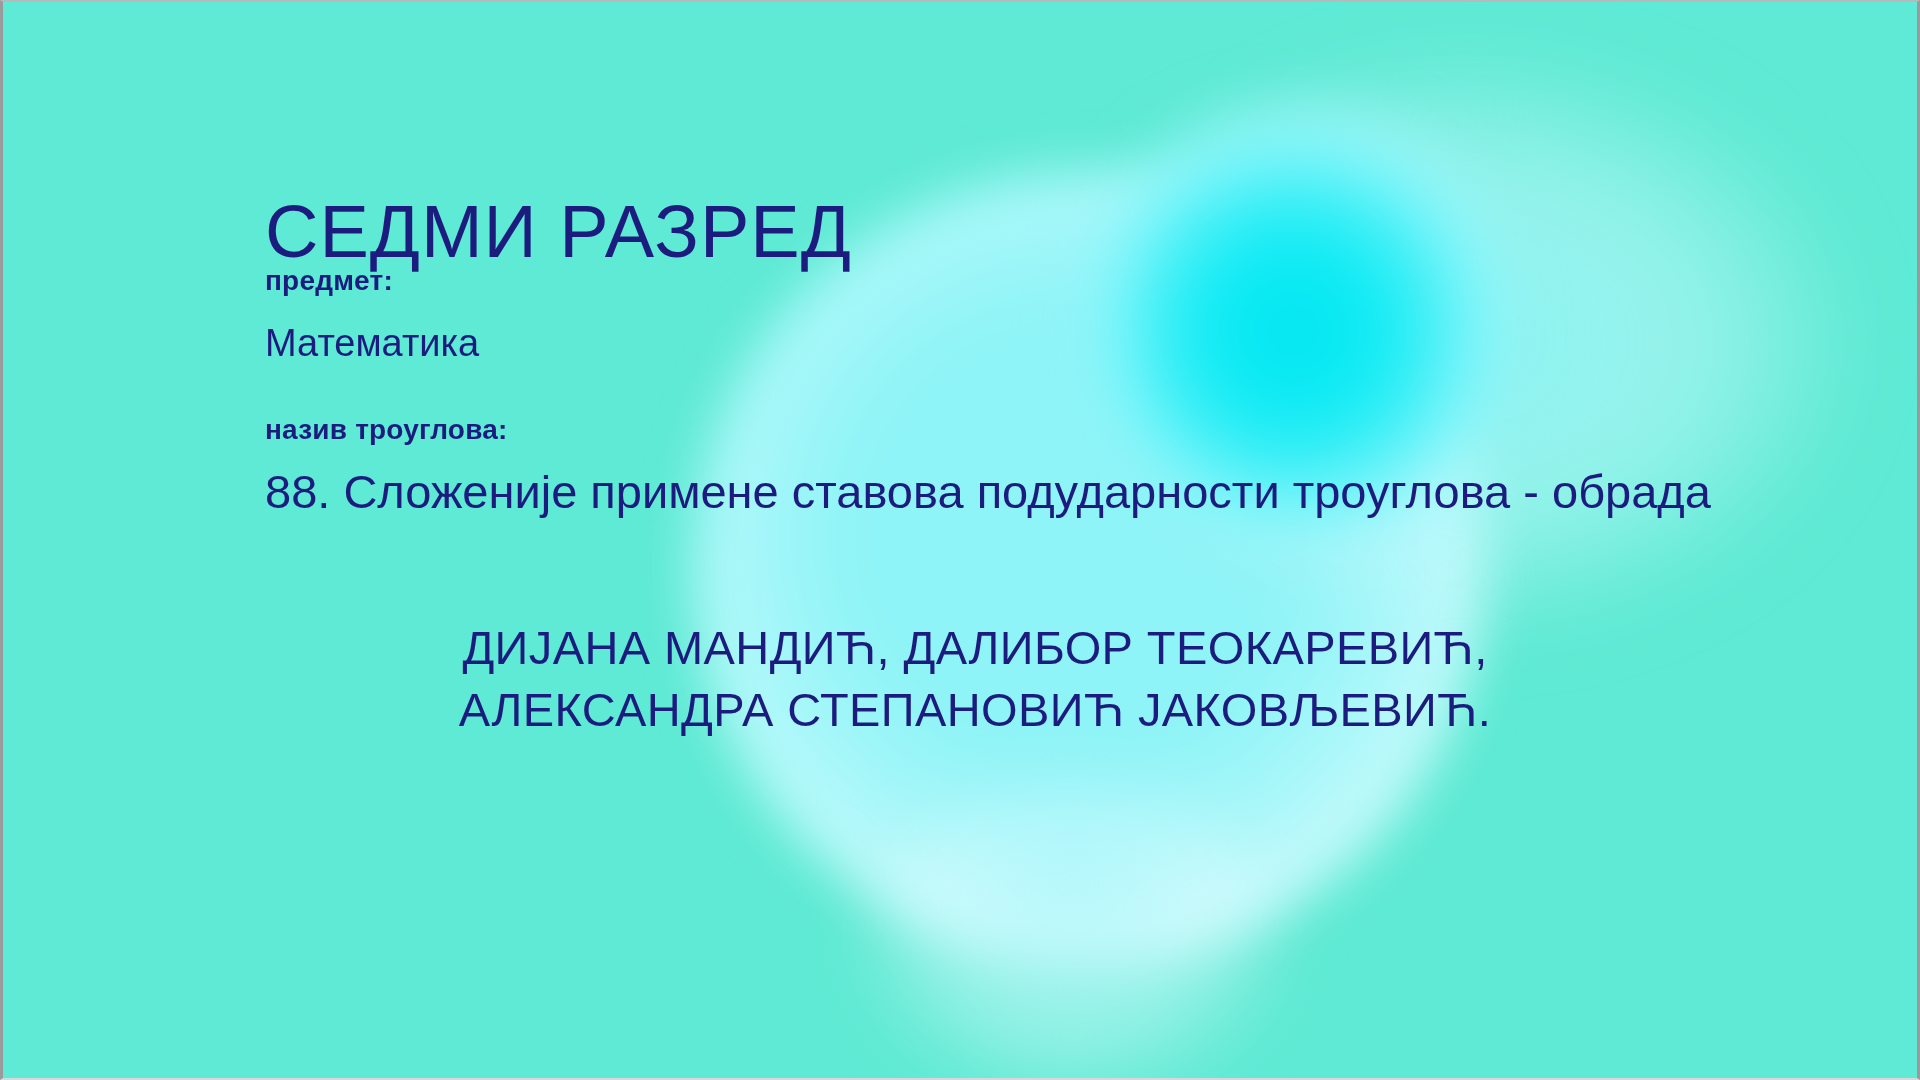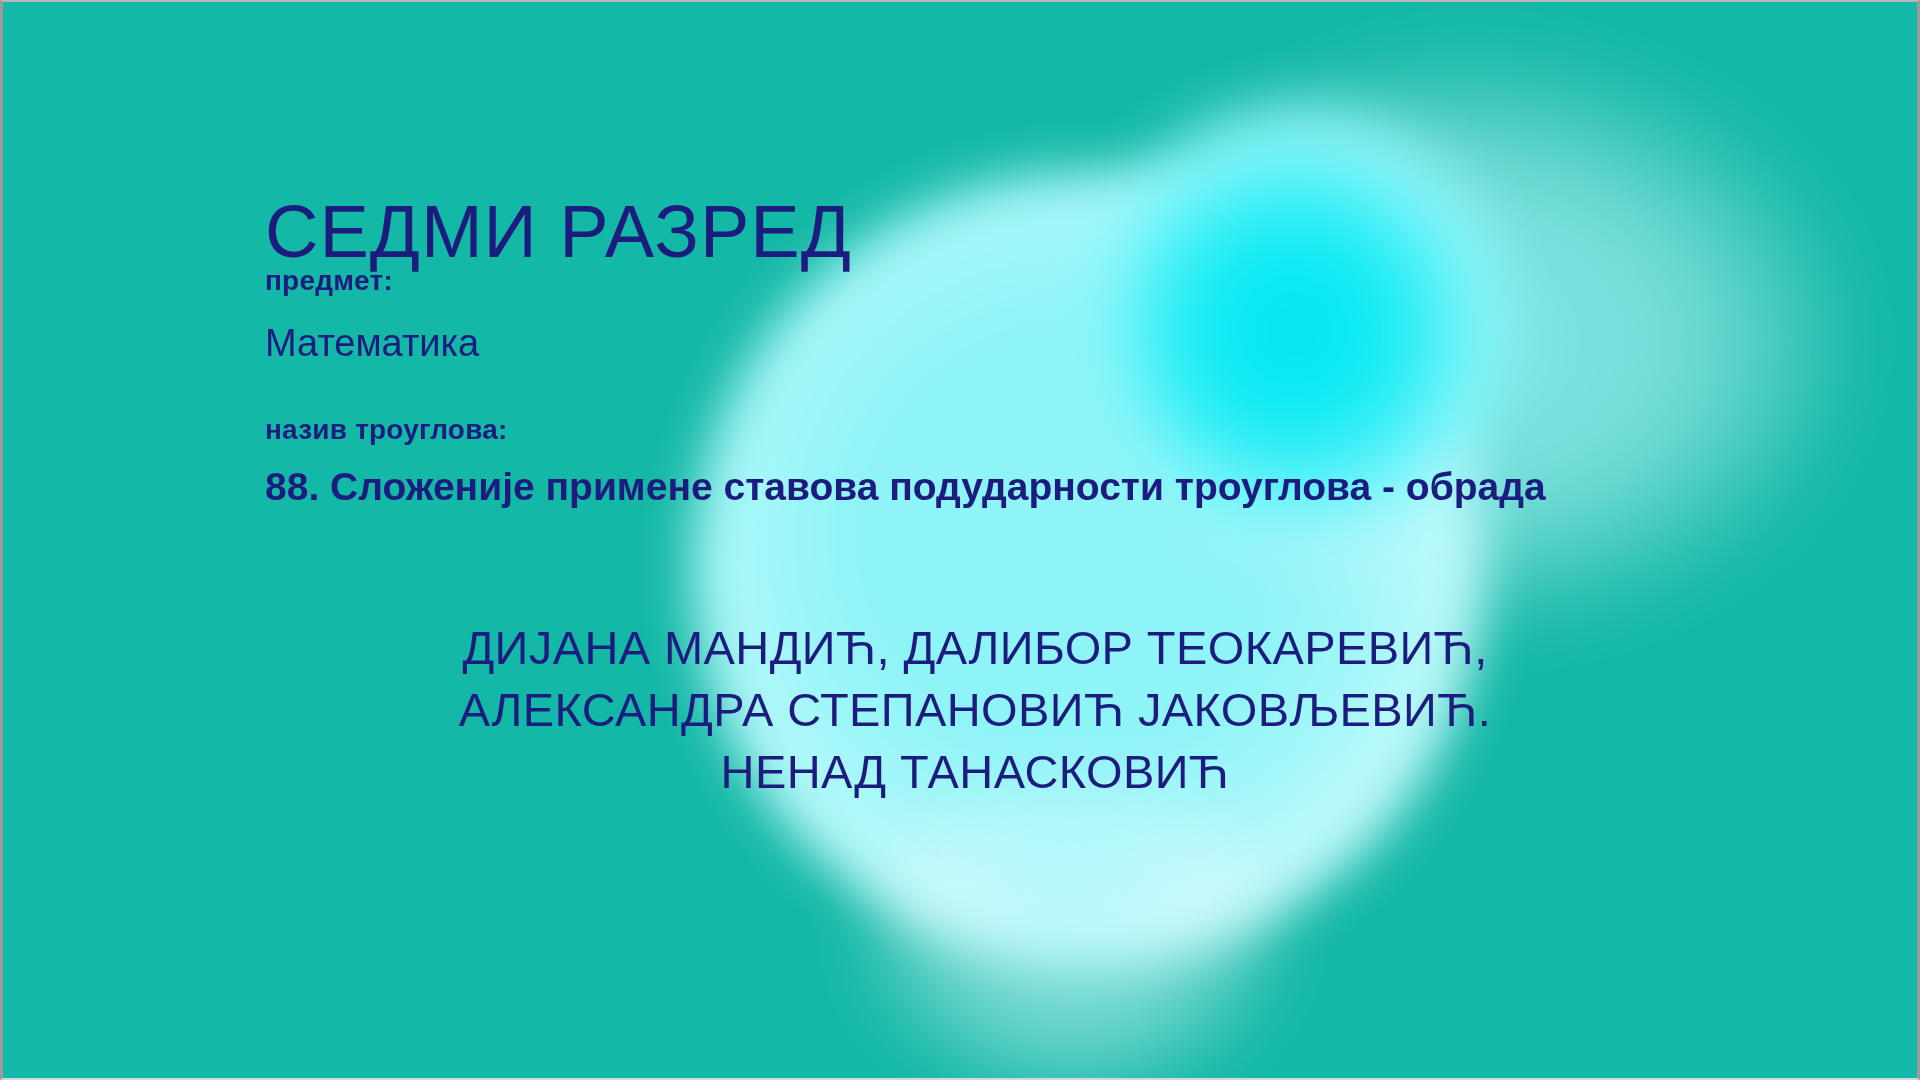--- a/index.html
+++ b/index.html
@@ -7,21 +7,21 @@
     margin: 0;
     padding: 0;
     background: #ffffff;
   }
 
   #slide {
     position: relative;
     width: 1920px;
     height: 1080px;
     overflow: hidden;
-    background: #14b8a6;
+    background: #5eead4;
     box-sizing: border-box;
     border-left: 3px solid #9a9a9e;
     border-right: 3px solid #9a9a9e;
     border-top: 2px solid #b9b9bd;
     border-bottom: 2px solid #d8d8dc;
     font-family: "Liberation Sans", "DejaVu Sans", sans-serif;
   }
 
   
   .blob-layer {
@@ -133,22 +133,22 @@
     font-weight: 400;
     line-height: 1;
     white-space: nowrap;
   }
 
   .lecture-value {
     position: absolute;
     top: 462px;
     left: 0;
     width: 1500px;
-    font-size: 39px;
-    font-weight: 700;
+    font-size: 47px;
+    font-weight: 400;
     line-height: 1.2;
   }
 
   .lecturer-names {
     position: absolute;
     top: 615px;
     left: 0;
     width: 1420px;
     font-size: 47px;
     font-weight: 400;
@@ -179,17 +179,16 @@
     <div class="subject-value">Математика</div>
 
     <div class="field-label label-lecture">назив троуглова:</div>
 
     <div class="lecture-value">88. Сложеније примене ставова подударности троуглова - обрада</div>
 
 
     <div class="lecturer-names">
       <span class="name-line">ДИЈАНА МАНДИЋ, ДАЛИБОР ТЕОКАРЕВИЋ,</span>
       <span class="name-line">АЛЕКСАНДРА СТЕПАНОВИЋ ЈАКОВЉЕВИЋ.</span>
-      <span class="name-line">НЕНАД ТАНАСКОВИЋ</span>
     </div>
 
   </div>
 </div>
 
 </body></html>

